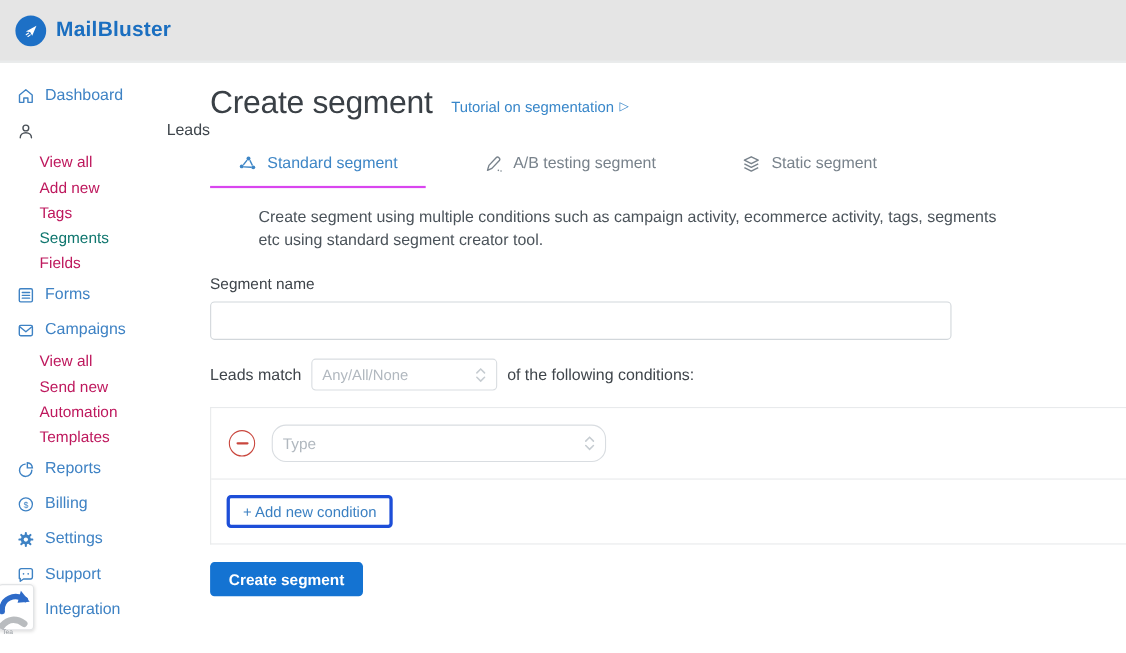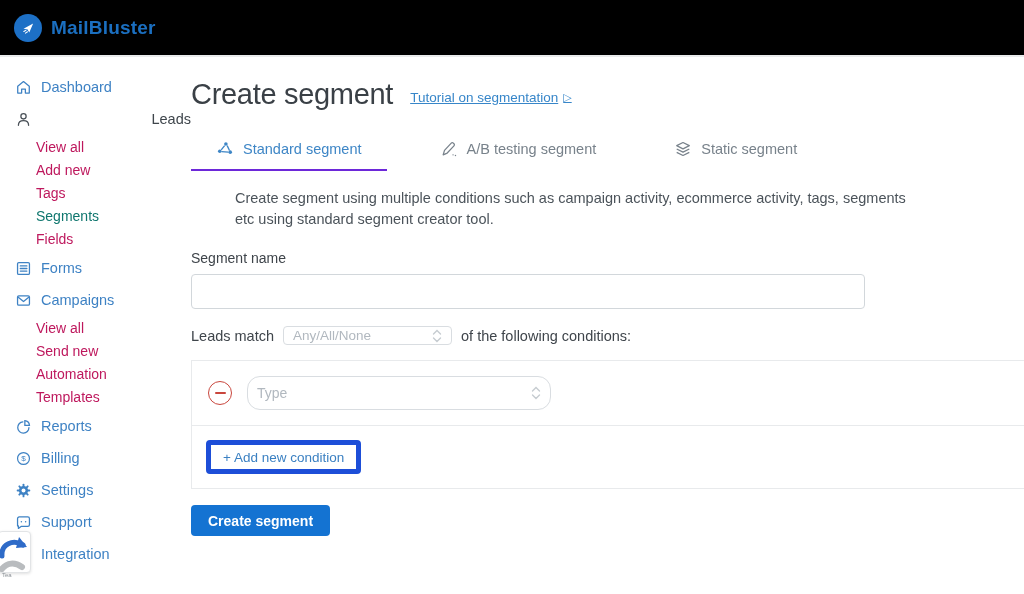--- a/index.html
+++ b/index.html
@@ -1,21 +1,21 @@
 <!DOCTYPE html>
 <html><head>
 <meta charset="utf-8">
 <style>
   * { margin:0; padding:0; box-sizing:border-box; }
   html,body { width:1024px; height:594px; overflow:hidden; background:#fff;
               font-family:"Liberation Sans", sans-serif; color:#3e444a; }
 
   
   .topbar { height:57px; display:flex; align-items:center; padding-left:14px;
-            border-bottom:2px solid #e9ebec; background:#000000; }
+            border-bottom:2px solid #e9ebec; background:#e5e5e5; }
   .logo-circle { width:28px; height:28px; border-radius:50%; background:#1d70c6;
                  display:flex; align-items:center; justify-content:center; flex-shrink:0; }
   .brand-name { margin-left:9px; font-size:19px; font-weight:bold; color:#1b6fc0; letter-spacing:.2px; }
 
   
   .app { display:flex; align-items:flex-start; }
   .sidebar { width:191px; flex-shrink:0; padding-top:14px; }
   .main { flex:1; padding-top:21px; }
 
   
@@ -26,54 +26,54 @@
   .nav-item.dark { color:#3f464c;justify-content:space-between; }
   .nav-item.dark .nav-icon { color:#4a5158; }
   .nav-sub { padding:3.5px 0 3.5px 36px; font-size:14px; color:#be185d; cursor:pointer; }
   .nav-sub.active { color:#0f766e; font-weight:500; }
   .gap-top { margin-top:2px; }
 
   
   .heading-row { display:flex; align-items:center; gap:17px; }
   h1 { font-size:29px; font-weight:500; color:#3a4046; letter-spacing:-.3px; }
   .tutorial-link { display:flex; align-items:center; gap:5px; font-size:13.5px;
-                   color:#3786c9; margin-top:6px; cursor:pointer;text-decoration:underline; }
+                   color:#3786c9; margin-top:6px; cursor:pointer; }
   .tutorial-link .tri { font-size:11px; line-height:1; }
 
   .tabs { display:flex; margin-top:18px; }
   .tab { display:flex; align-items:center; gap:9px; padding:11px 25px 13px;
          font-size:14.5px; color:#78828b; cursor:pointer; }
   .tab .tab-icon { width:18px; height:18px; display:flex; align-items:center; justify-content:center; }
-  .tab.active { color:#3e86c6; border-bottom:2px solid #6d28d9; padding-bottom:11px; }
+  .tab.active { color:#3e86c6; border-bottom:2px solid #d946ef; padding-bottom:11px; }
   .tab + .tab { margin-left:28px; }
 
   .description { margin-top:17px; font-size:14.5px; line-height:21px; color:#4b535a; max-width:690px;margin-left:44px; }
 
   .field-label { margin-top:20px; font-size:14px; color:#3e444a; }
   .segment-name-input { margin-top:8px; width:674px; height:35px; border:1px solid #d2d7db;
                         border-radius:4px; padding:0 10px; font-size:14px; color:#3e444a; outline:none; }
 
   .match-row { margin-top:17px; display:flex; align-items:center; gap:9px;
                font-size:14.5px; color:#3f454b; }
   .fake-select { display:flex; align-items:center; justify-content:space-between;
                  border:1px solid #d9dde1; border-radius:4px; padding:0 9px;
                  background:#fff; color:#b1b8bf; cursor:pointer; }
-  .select-match { width:169px; height:19px; font-size:13.5px; }
+  .select-match { width:169px; height:29px; font-size:13.5px; }
   .select-type  { width:304px; height:34px; font-size:14px;border-radius:13px; }
   .chevrons { color:#c6ccd1; display:flex; }
 
   .condition-box { margin-top:15px; width:880px; border:1px solid #e8eaec; border-right:none; }
   .condition-row { display:flex; align-items:center; gap:15px; padding:15px 16px; }
   .remove-btn { width:24px; height:24px; border-radius:50%; border:1.5px solid #c9463d;
                 background:#fff; display:flex; align-items:center; justify-content:center;
                 cursor:pointer; flex-shrink:0; }
   .remove-btn .dash { width:11px; height:2px; background:#c9463d; border-radius:1px; }
   .add-row { border-top:1px solid #e8eaec; padding:14px; }
   .add-condition-btn { display:inline-flex; align-items:center; height:20px; padding:12px 12px;
-                       border:5px solid #1d4ed8; border-radius:4px; background:#fff;
+                       border:3px solid #1d4ed8; border-radius:4px; background:#fff;
                        color:#3b80c2; font-size:13.5px; cursor:pointer;
                        font-family:"Liberation Sans", sans-serif; }
 
   .submit-btn { margin-top:16px; height:31px; padding:0 17px; background:#1473d2; color:#fff;
                 border:none; border-radius:4px; font-size:14px; font-weight:bold; cursor:pointer;
                 font-family:"Liberation Sans", sans-serif; }
 
   
   .artifact-box { position:fixed; left:-2px; top:531px; width:33px; height:42px;
                   background:#fff; border:1px solid #e2e4e6; border-radius:4px;

